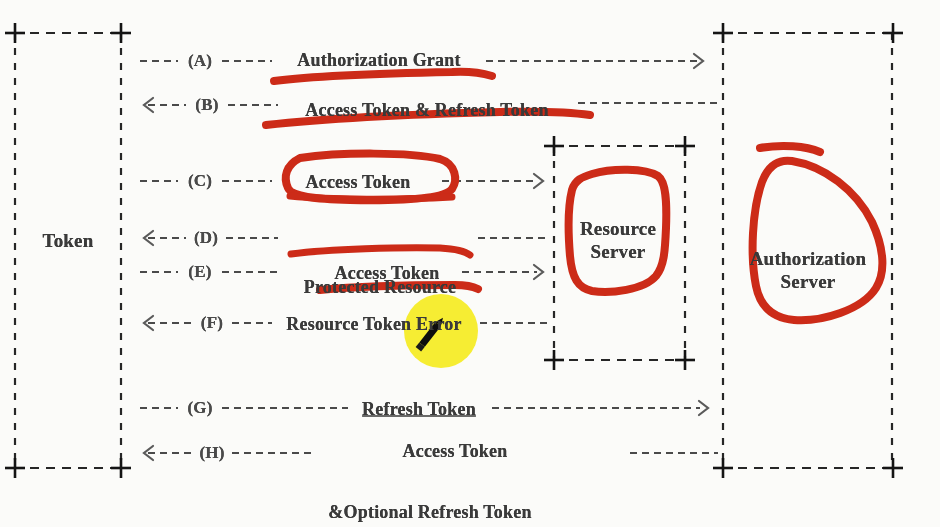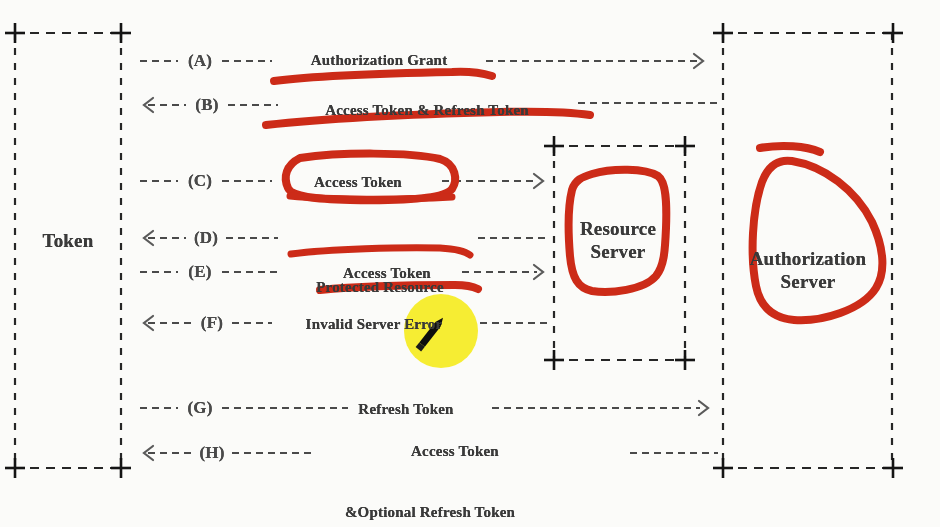--- a/index.html
+++ b/index.html
@@ -29,21 +29,21 @@
     font-weight: bold;
     white-space: nowrap;
     letter-spacing: 0.2px;
     text-shadow: 0 0 0.4px #3a3a3a;
   }
   .step-tag {
     font-size: 17px;
     color: #4a4a4a;
   }
   .msg {
-    font-size: 15px;
+    font-size: 18px;
   }
   .node-label {
     font-size: 19px;
     text-align: center;
     line-height: 1.22;
   }
   .mid { transform: translate(-50%, -50%); }
 </style>
 </head>
 <body>
@@ -207,19 +207,19 @@
   <div class="lbl step-tag mid" style="left:200px; top:272px;">(E)</div>
   <div class="lbl step-tag mid" style="left:212px; top:323px;">(F)</div>
   <div class="lbl step-tag mid" style="left:200px; top:408px;">(G)</div>
   <div class="lbl step-tag mid" style="left:212px; top:453px;">(H)</div>
 
   <div class="lbl msg mid" style="left:379px; top:60px;">Authorization Grant</div>
   <div class="lbl msg mid" style="left:427px; top:110px;text-align:right;">Access Token &amp; Refresh Token</div>
   <div class="lbl msg mid" style="left:358px; top:182px;">Access Token</div>
   <div class="lbl msg mid" style="left:380px; top:239px;margin-top:48px;">Protected Resource</div>
   <div class="lbl msg mid" style="left:387px; top:273px;">Access Token</div>
-  <div class="lbl msg mid" style="left:374px; top:324px;">Invalid Server Error</div>
-  <div class="lbl msg mid" style="left:406px; top:409px;">Refresh Token</div>
+  <div class="lbl msg mid" style="left:374px; top:324px;">Resource Token Error</div>
+  <div class="lbl msg mid" style="left:419px; top:409px;text-decoration:underline;">Refresh Token</div>
 
   <div class="lbl msg mid" style="left:455px; top:451px;">Access Token</div>
   <div class="lbl msg mid" style="left:430px; top:476px;margin-top:36px;">&amp;Optional Refresh Token</div>
 
 </div>
 
 </body></html>

